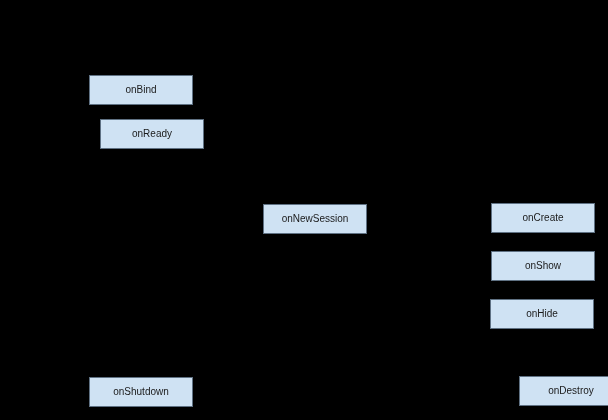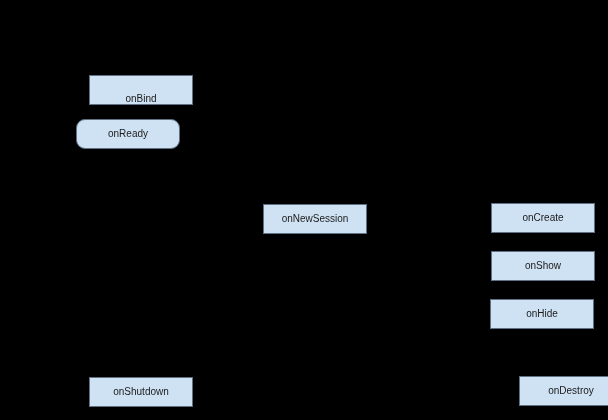--- a/index.html
+++ b/index.html
@@ -26,22 +26,22 @@
     align-items: center;
     justify-content: center;
   }
   .node-label {
     color: var(--node-text, #1a1a1a);
     font-size: 10px;
     line-height: 1;
     white-space: nowrap;
   }
   
-  .pos-onbind      { left: 89px;  top: 75px; align-items: flex-end;  }
-  .pos-onready     { left: 76px;  top: 119px; border-radius: 9px; }
+  .pos-onbind      { left: 89px;  top: 75px;  }
+  .pos-onready     { left: 100px;  top: 119px; }
   .pos-onnewsession{ left: 263px; top: 160px; margin-top: 44px; }
   .pos-oncreate    { left: 491px; top: 203px; }
   .pos-onshow      { left: 491px; top: 251px; }
   .pos-onhide      { left: 490px; top: 299px; text-align: right; }
   .pos-onshutdown  { left: 89px;  top: 377px; }
   .pos-ondestroy   { left: 491px; top: 376px; margin-left: 28px; }
 </style>
 </head>
 <body>
 

